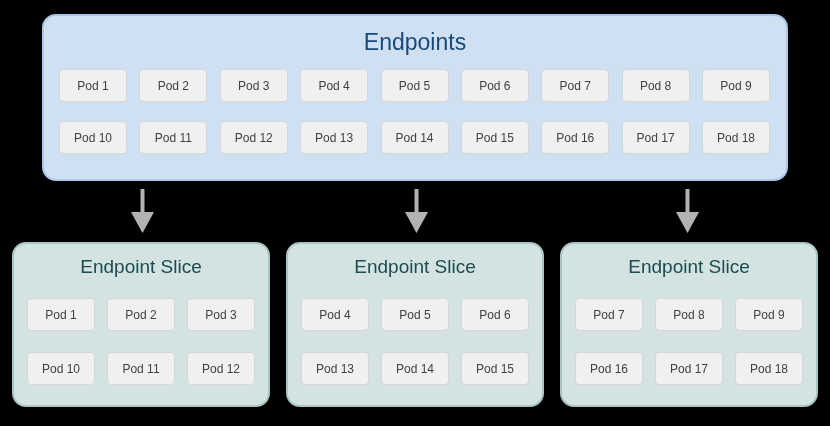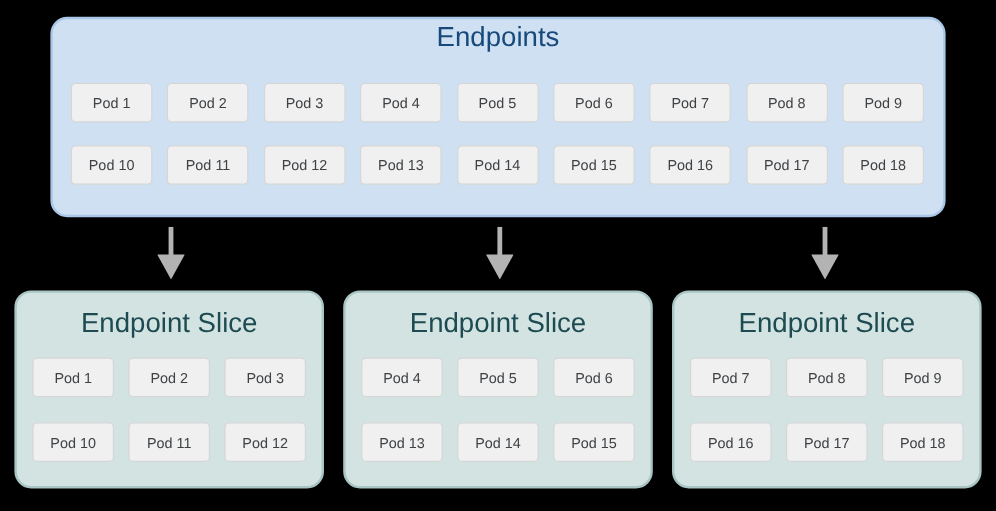--- a/index.html
+++ b/index.html
@@ -11,21 +11,21 @@
     overflow:hidden;
   }
   
   .endpoints-box{
     position:absolute;left:42px;top:14px;width:746px;height:167px;
     background:var(--endpoints_bg,#cfe0f3);
     border:2px solid var(--endpoints_border,#a9c7e8);
     border-radius:14px;box-sizing:border-box;
   }
   .endpoints-title{
-    position:absolute;top:1px;left:0;right:0;
+    position:absolute;top:13px;left:0;right:0;
     margin:0;text-align:center;
     font-size:23px;font-weight:400;
     color:var(--endpoints_title,#17497a);
   }
   .pod-row{
     position:absolute;left:15px;right:16px;height:33px;
     display:flex;justify-content:space-between;
   }
   .endpoints-box .pod-row.r0{top:53px;}
   .endpoints-box .pod-row.r1{top:105px;}
@@ -51,21 +51,21 @@
     background:var(--slice_bg,#d3e3e2);
     border:2px solid var(--slice_border,#a8c5c4);
     border-radius:14px;box-sizing:border-box;
   }
   .slice-box.s0{left:12px;}
   .slice-box.s1{left:286px;}
   .slice-box.s2{left:560px;}
   .slice-title{
     position:absolute;top:12px;left:0;right:0;
     margin:0;text-align:center;
-    font-size:23px;font-weight:400;
+    font-size:19px;font-weight:400;
     color:var(--slice_title,#1d4b51);
   }
   .slice-box .pod-row{left:13px;right:13px;}
   .slice-box .pod-row.r0{top:54px;}
   .slice-box .pod-row.r1{top:108px;}
 </style>
 </head>
 <body>
 
 <div class="canvas">

